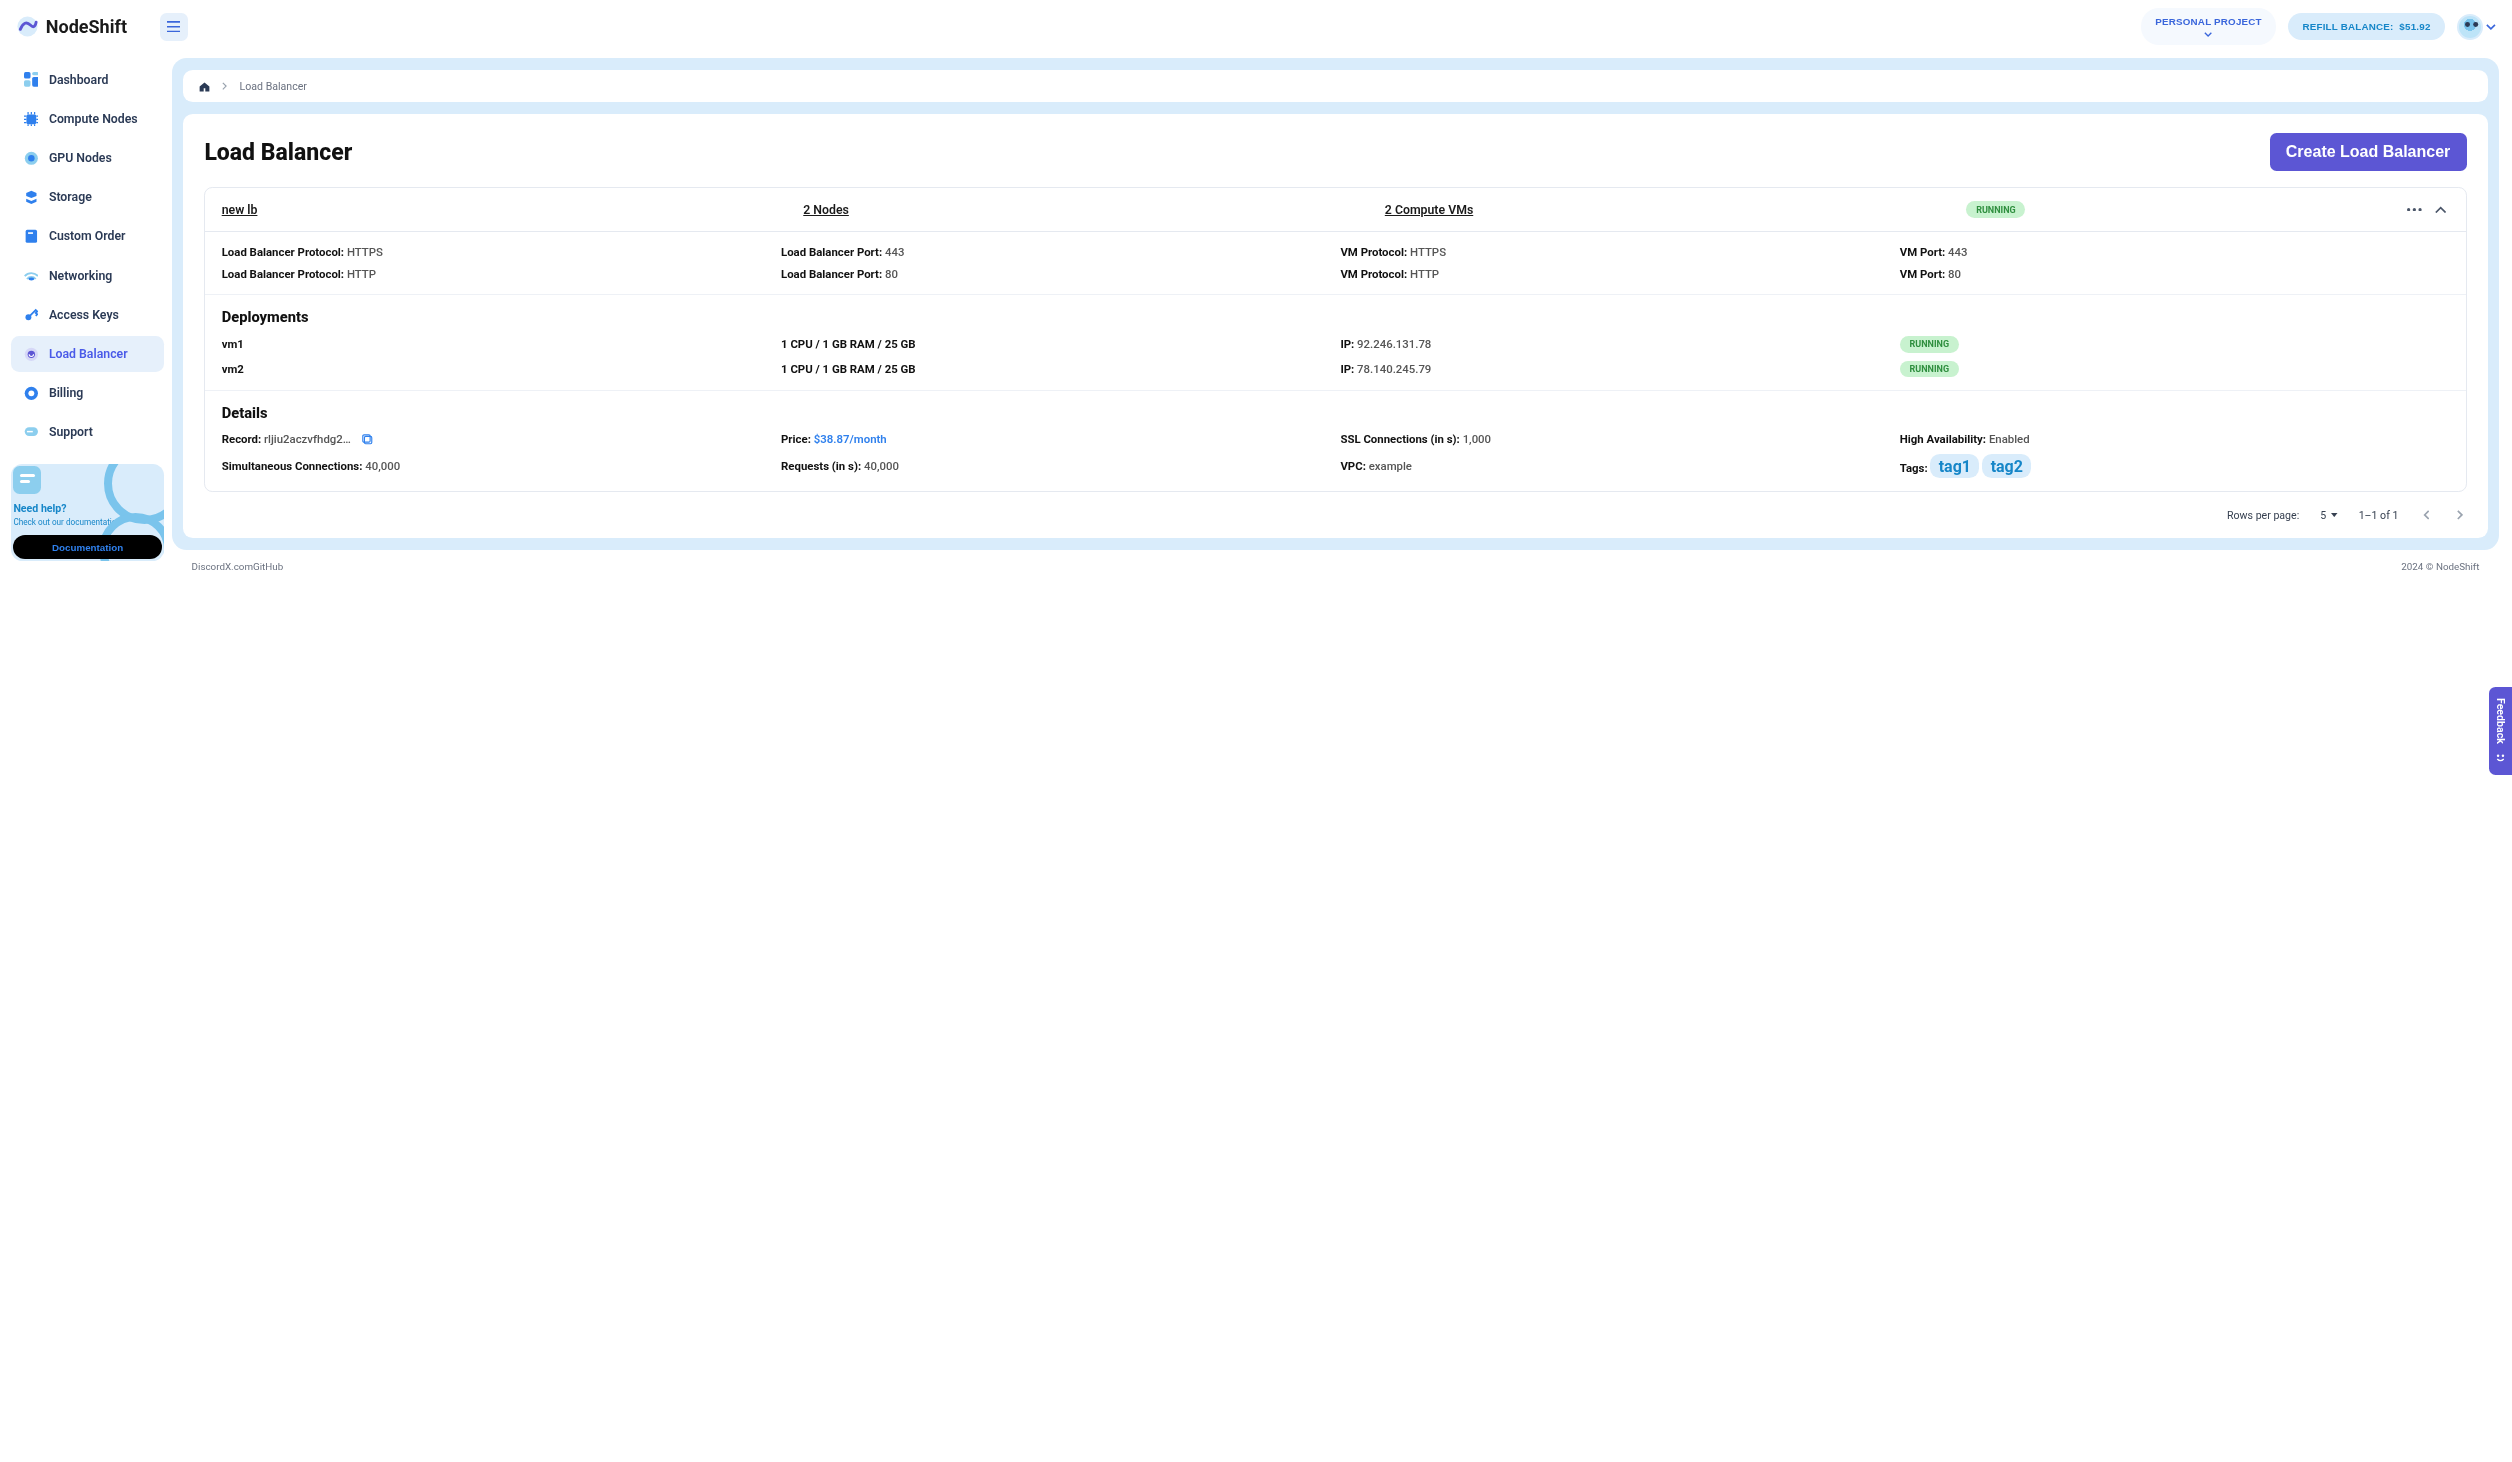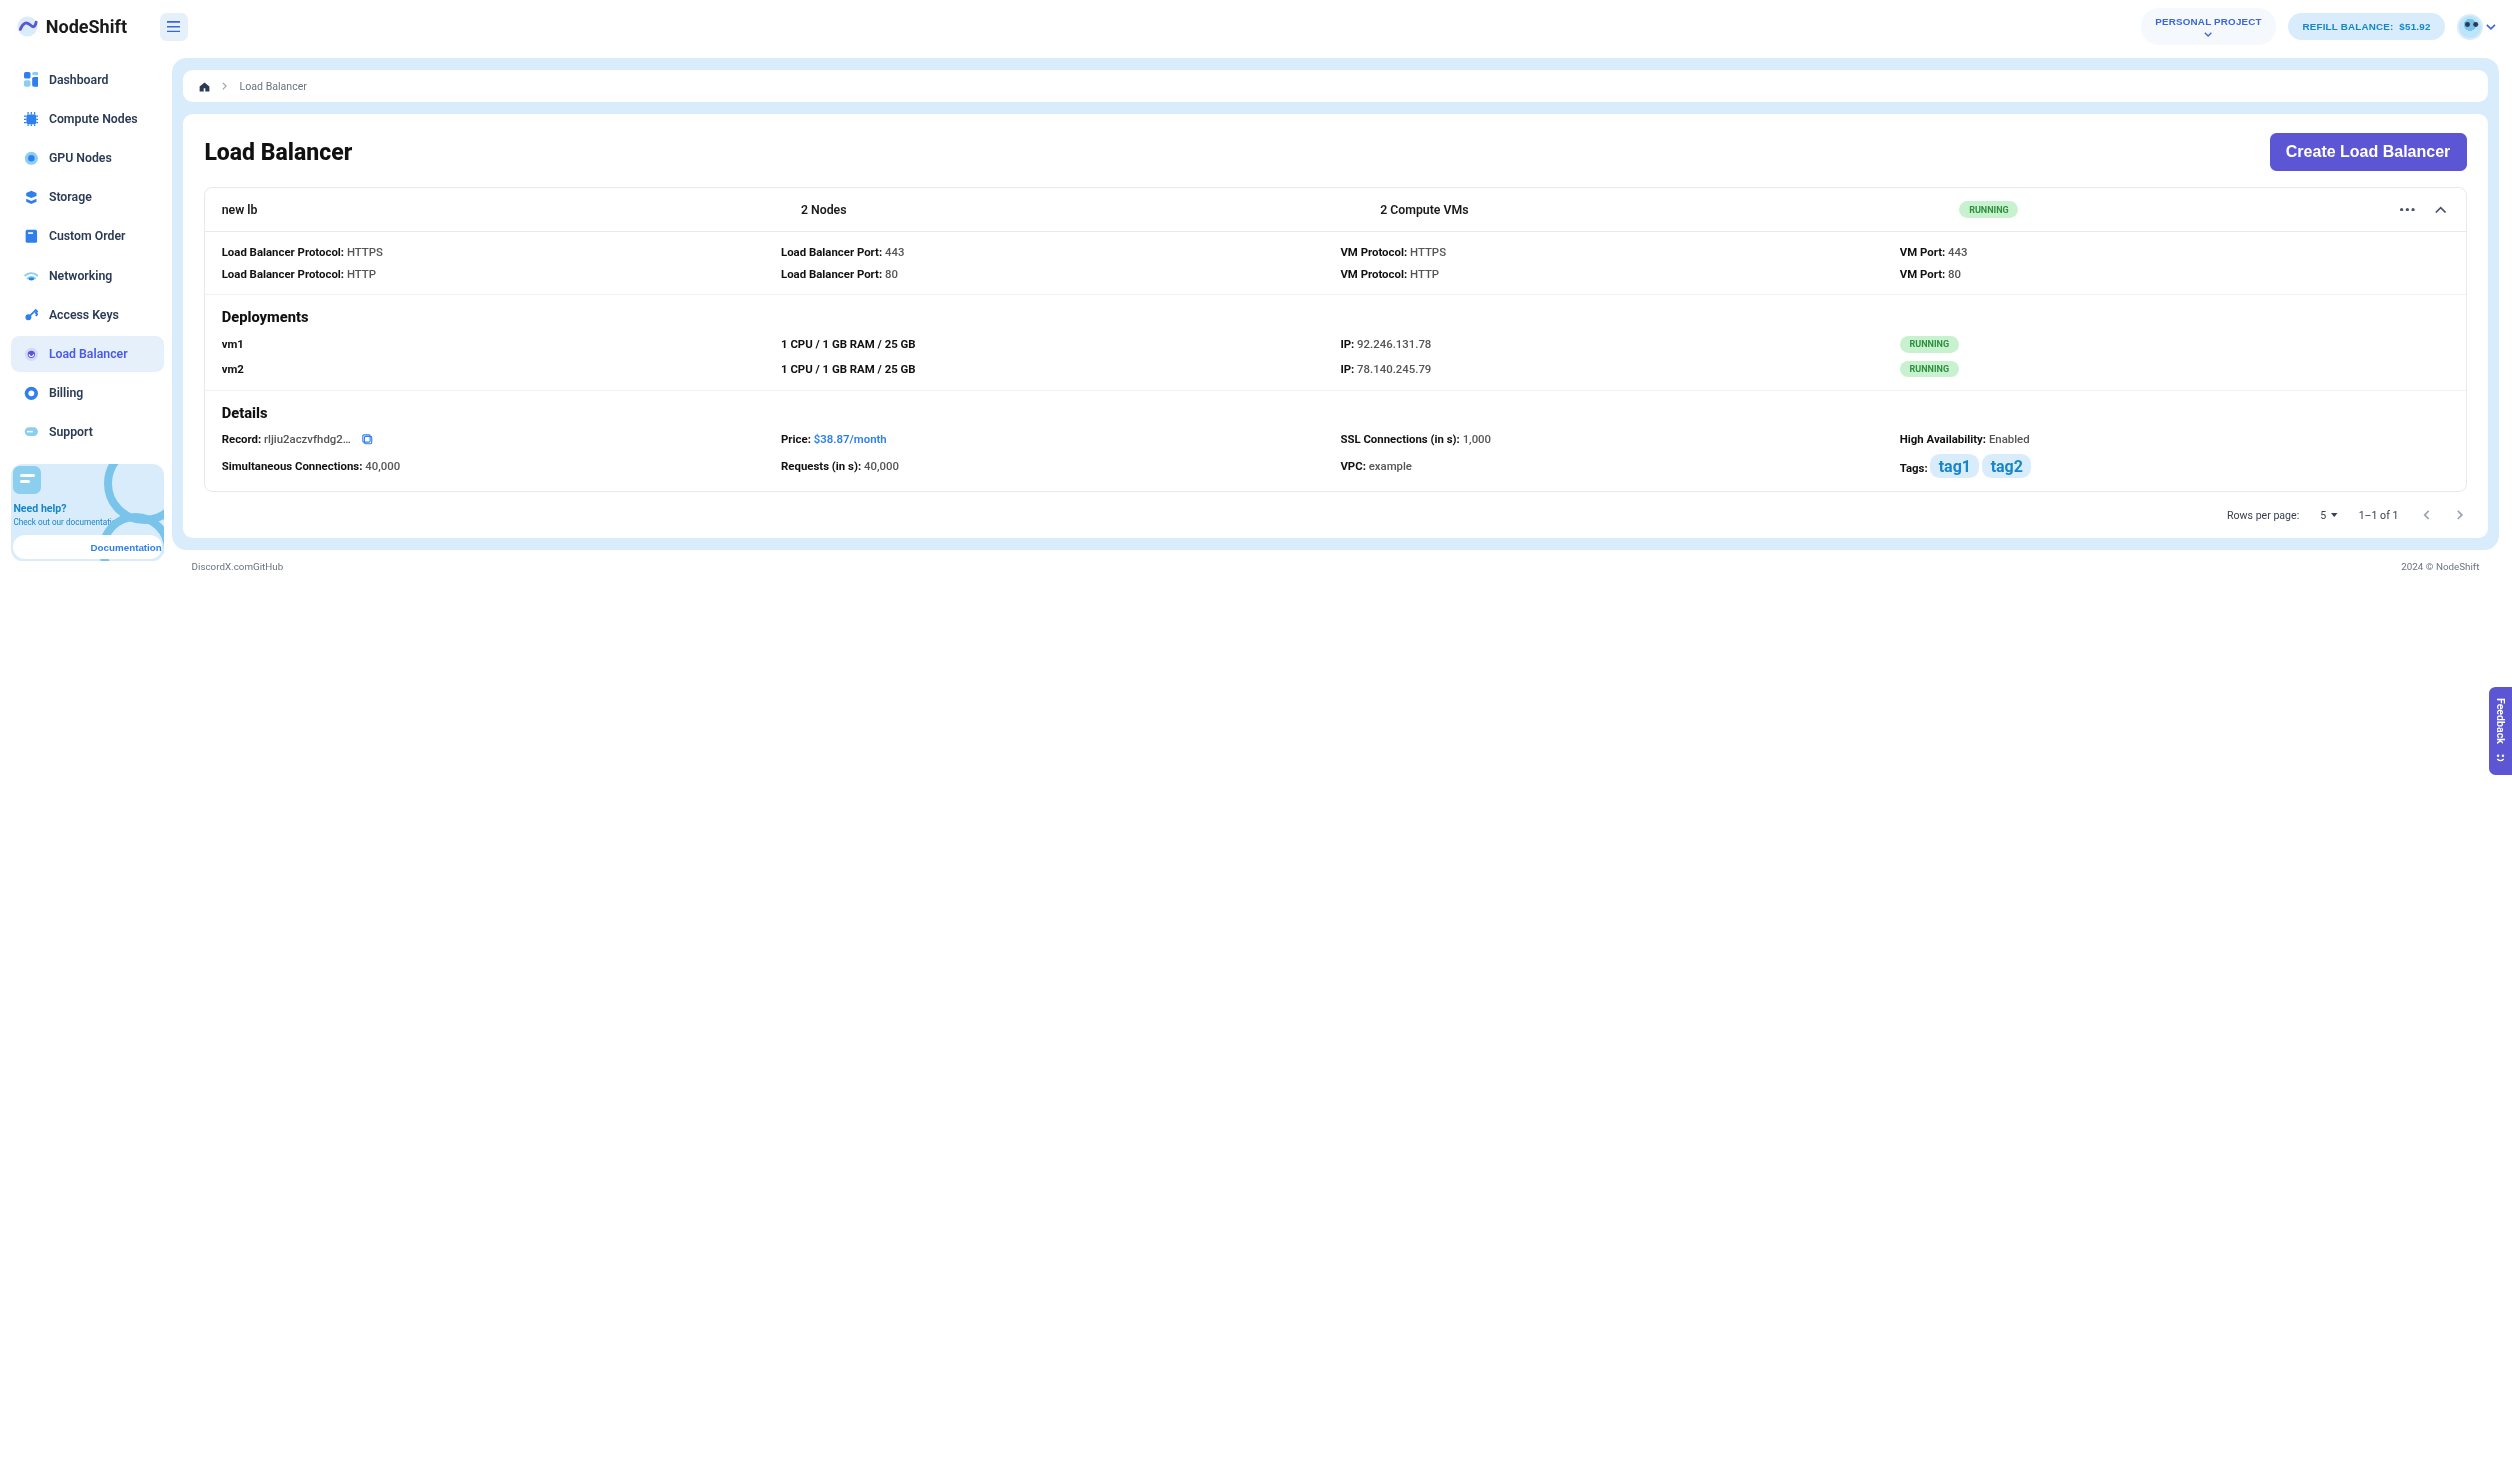--- a/index.html
+++ b/index.html
@@ -25,31 +25,31 @@
 .nav li.active .ic { color:#4a5ae8; }
 .help-card { margin-top:14px; background:#d9ecfb; border-radius:11.4px; padding:2px; position:relative; overflow:hidden;}
 .help-card::before{content:""; position:absolute; right:-21px; top:-21px; width:65px; height:65px; border:8.2px solid #7ac4ec; border-radius:50%;}
 .help-card::after{content:""; position:absolute; right:-8.2px; bottom:-24.5px; width:57px; height:57px; border:8.2px solid #7ac4ec; border-radius:50%;}
 .help-icon{width:28px;height:28px;background:#8cceee;border-radius:6.5px; margin-bottom:8.2px; position:relative;}
 .help-icon::before,.help-icon::after{content:"";position:absolute;background:#fff;border-radius:1.6px;left:6.5px;}
 .help-icon::before{top:8.2px;width:14.7px;height:2.5px;}
 .help-icon::after{top:14px;width:9.8px;height:2.5px;}
 .help-title{color:#1686c8; font-weight:700; font-size:10.6px; margin-bottom:1.6px;}
 .help-sub{color:#1686c8; font-size:8.2px; margin-bottom:8.2px;}
-.doc-btn{background:#ffffff; border:none; border-radius:14.7px; padding:6.5px 0; width:100%; color:#2f80ed; font-weight:600; font-size:9.8px; cursor:pointer; position:relative; z-index:1;text-align:right;}
+.doc-btn{background:#000000; border:none; border-radius:14.7px; padding:6.5px 0; width:100%; color:#2f80ed; font-weight:600; font-size:9.8px; cursor:pointer; position:relative; z-index:1;}
 .main-wrap { flex:1; padding:0 13px 0 0; }
 .main { background:#d9ecfb; border-radius:14.7px; padding:11.4px; margin-top:4.9px;}
 .breadcrumb-bar { background:#fff; border-radius:9.8px; padding:9.8px 14.7px; display:flex; align-items:center; gap:11.4px; font-size:10.6px; color:#6b7280;}
 .bc-home{color:#2b3a55;}
 .content-card{ background:#fff; border-radius:9.8px; margin-top:11.4px; padding:19.6px 21px 14.7px;}
 .page-head{display:flex; align-items:center; justify-content:space-between; margin-bottom:16.3px;}
 .page-title{font-size:23px; font-weight:800; color:#111;}
 .create-btn{ background:#5c56d4; color:#fff; border:none; border-radius:6.5px; padding:9.8px 16.3px; font-weight:600; font-size:16px; cursor:pointer;}
 .lb-box{ border:0.8px solid #e5e9f0; border-radius:8.2px; }
-.lb-head{ display:grid; grid-template-columns: 2fr 2fr 2fr 1.5fr auto auto; align-items:center; padding:13px 16.3px; gap:13px; border-bottom:0.8px solid #e5e9f0; font-weight:600; color:#1a1a1a; font-size:12.3px;}
+.lb-head{ display:grid; grid-template-columns: 2fr 2fr 2fr 1.5fr auto auto; align-items:center; padding:13px 16.3px; gap:6px; border-bottom:0.8px solid #e5e9f0; font-weight:600; color:#1a1a1a; font-size:12.3px;text-decoration:underline;}
 .badge{ background:#c8f2cf; color:#2f8f3f; font-weight:700; font-size:9px; padding:3.3px 9.8px; border-radius:11.4px; display:inline-block;}
 .dots-btn,.chev-btn{ background:none; border:none; cursor:pointer; color:#4a5568; padding:3.3px; font-size:14.7px;}
 .section{ padding:13px 16.3px 4.9px; border-bottom:0.8px solid #eef1f6;}
 .section:last-of-type{border-bottom:none;}
 .sec-title{ font-size:14.7px; font-weight:800; margin-bottom:9.8px; color:#111;}
 .row4{ display:grid; grid-template-columns: 2fr 2fr 2fr 2fr; gap:9.8px; margin-bottom:8.2px; font-size:11.4px;}
 .row4b{ display:grid; grid-template-columns: 2fr 2fr 2fr 2fr; gap:9.8px; margin-bottom:8.2px; font-size:11.4px; align-items:center;}
 .lbl{ font-weight:700; color:#111;}
 .val{ color:#555; font-weight:500;}
 .val-link{ color:#2f80ed; font-weight:600;}

